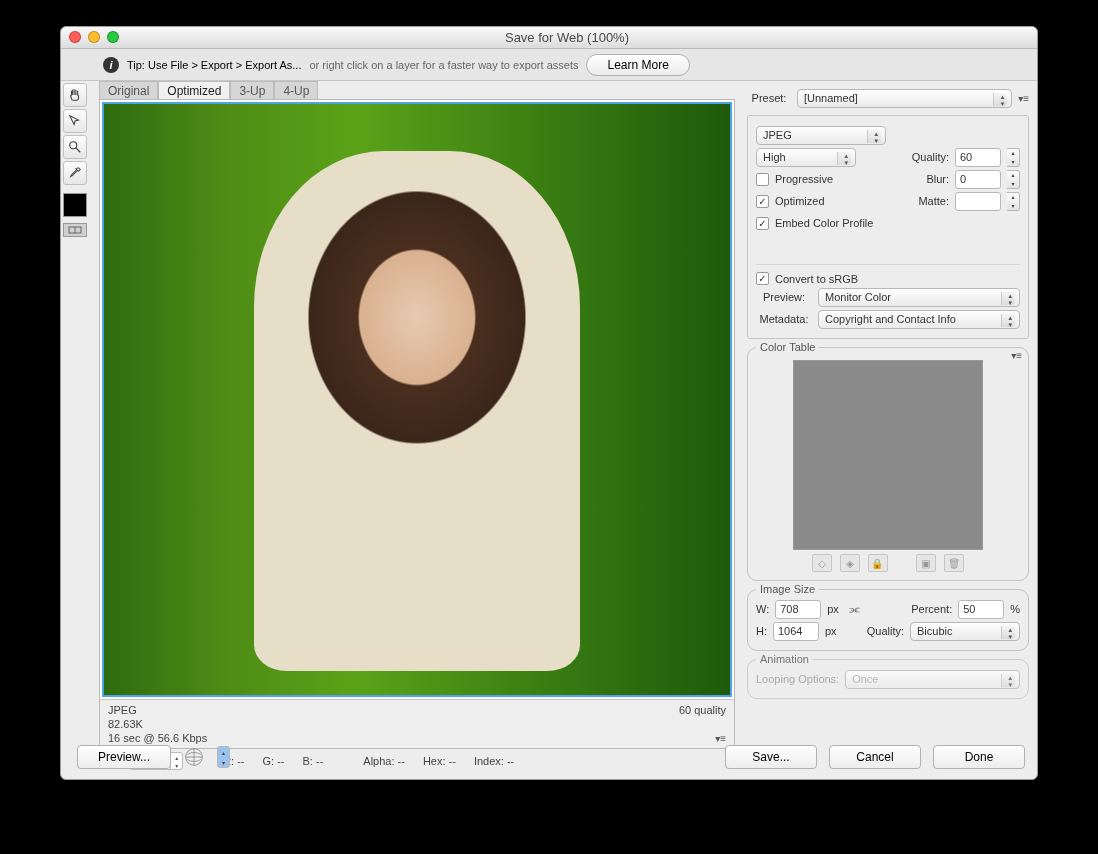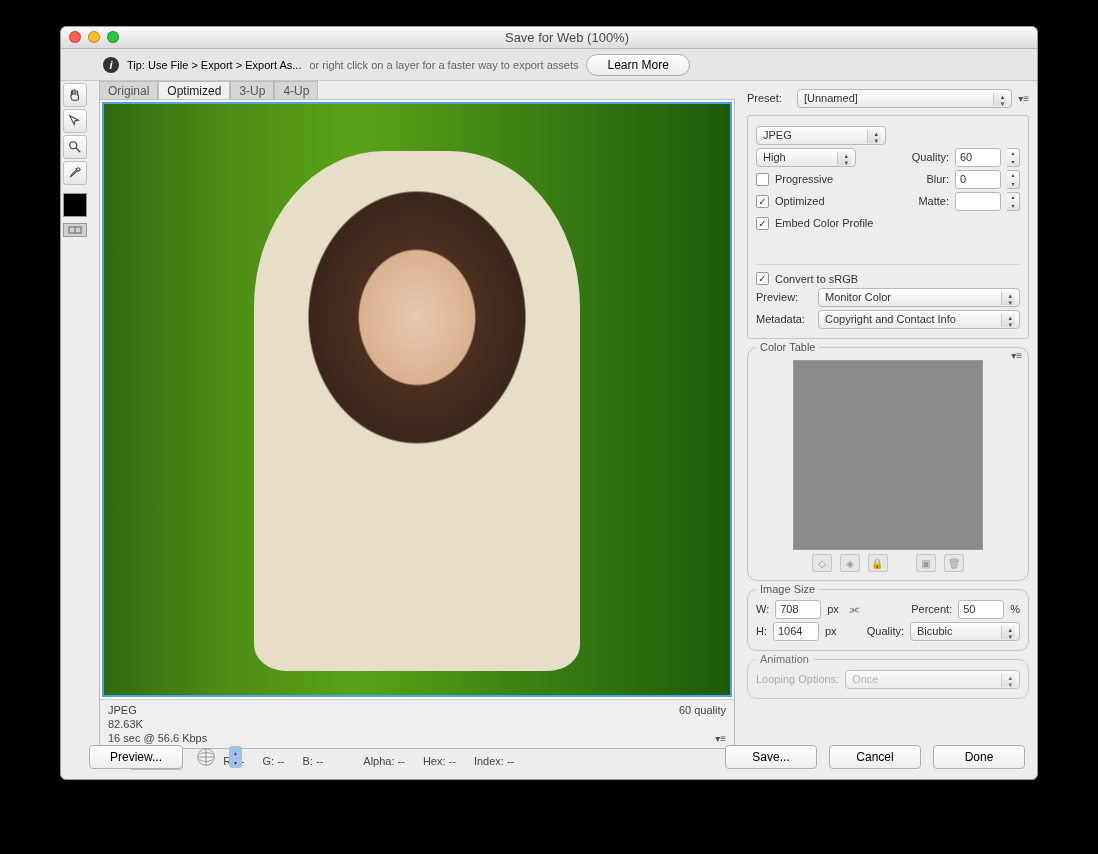--- a/index.html
+++ b/index.html
@@ -46,21 +46,21 @@
 
 .statusbar{display:flex;align-items:center;gap:10px;font-size:11px;color:#444;height:24px;padding:0 4px}
 .zoom-sel{display:flex;align-items:center;border:1px solid #bcbcbc;background:#fff;border-radius:3px;height:18px}
 .zoom-in{padding:0 6px;font-size:11px}
 .spin{width:12px;height:16px;border-left:1px solid #bcbcbc;display:flex;flex-direction:column}
 .spin div{flex:1;display:flex;align-items:center;justify-content:center;font-size:6px;color:#555}
 .stat-group{display:flex;gap:18px}
 
 .rightpane { flex: 1; padding: 6px 8px 6px 6px; display: flex; flex-direction: column; gap: 6px; font-size: 11px; color: #333; overflow-y:auto}
 .row{display:flex;align-items:center;gap:6px;min-height:22px}
-.lbl{text-align:left;white-space:nowrap}
+.lbl{text-align:center;white-space:nowrap}
 .sel{flex:1;border:1px solid #b8b8b8;border-radius:4px;height:19px;background:linear-gradient(#fefefe,#eaeaea);
  display:flex;align-items:center;padding:0 6px;position:relative;cursor:pointer}
 .sel::after{content:"";position:absolute;right:4px;top:3px;width:13px;height:13px;
  background:linear-gradient(#f4f4f4,#dcdcdc);border-left:1px solid #c8c8c8;border-radius:0 3px 3px 0}
 .sel .arr{position:absolute;right:7px;top:3px;font-size:7px;line-height:7px;color:#555;z-index:1}
 .numfield{width:46px;height:19px;border:1px solid #b8b8b8;background:#fff;border-radius:3px;padding:0 4px;display:flex;align-items:center}
 .step{width:13px;height:19px;border:1px solid #b8b8b8;border-left:none;border-radius:0 3px 3px 0;background:linear-gradient(#fdfdfd,#e3e3e3);display:flex;flex-direction:column}
 .step div{flex:1;display:flex;align-items:center;justify-content:center;font-size:6px;color:#444}
 .cb{width:13px;height:13px;border:1px solid #9a9a9a;border-radius:2px;background:#fff;display:inline-flex;align-items:center;justify-content:center;font-size:10px;color:#333}
 .colorpick{width:46px;height:19px;border:1px solid #b8b8b8;background:#fff;border-radius:3px}
@@ -69,21 +69,21 @@
 .section-title{position:absolute;top:-7px;left:8px;background:#ededed;padding:0 4px;font-size:11px;color:#555}
 .flyout-icon{font-size:10px;color:#555;cursor:pointer;margin-left:auto}
 
 .color-table-box{width:190px;height:190px;background:#8a8a8a;border:1px solid #999;margin:4px auto}
 .ct-icons{display:flex;gap:8px;justify-content:center;align-items:center;margin-top:4px}
 .ct-icon{width:20px;height:18px;border:1px solid #c6c6c6;background:#e6e6e6;border-radius:2px;display:flex;align-items:center;justify-content:center;font-size:10px;color:#999}
 
 .nav-btns{display:flex;gap:2px}
 .nav-btn{width:30px;height:20px;border:1px solid #c4c4c4;background:linear-gradient(#fafafa,#e6e6e6);border-radius:3px;display:flex;align-items:center;justify-content:center;font-size:9px;color:#999}
 
-.bottom-btns{position:absolute;bottom:10px;left:16px;right:0;display:flex;gap:12px;padding:0 12px;align-items:center}
+.bottom-btns{position:absolute;bottom:10px;left:4px;right:0;display:flex;gap:12px;padding:0 12px;align-items:center}
 .mac-btn{border:1px solid #b0b0b0;border-radius:4px;padding:4px 20px;background:linear-gradient(#fefefe,#ededed);font-size:12px;cursor:pointer;min-width:92px;text-align:center}
 .browser-icon{width:22px;height:22px;display:flex;align-items:center;justify-content:center}
 .browser-icon svg{width:20px;height:20px}
 
 fieldset.panel{border:1px solid #c4c4c4;border-radius:3px;margin:0;padding:8px}
 </style>
 </head>
 <body>
 
 <div class="window">

